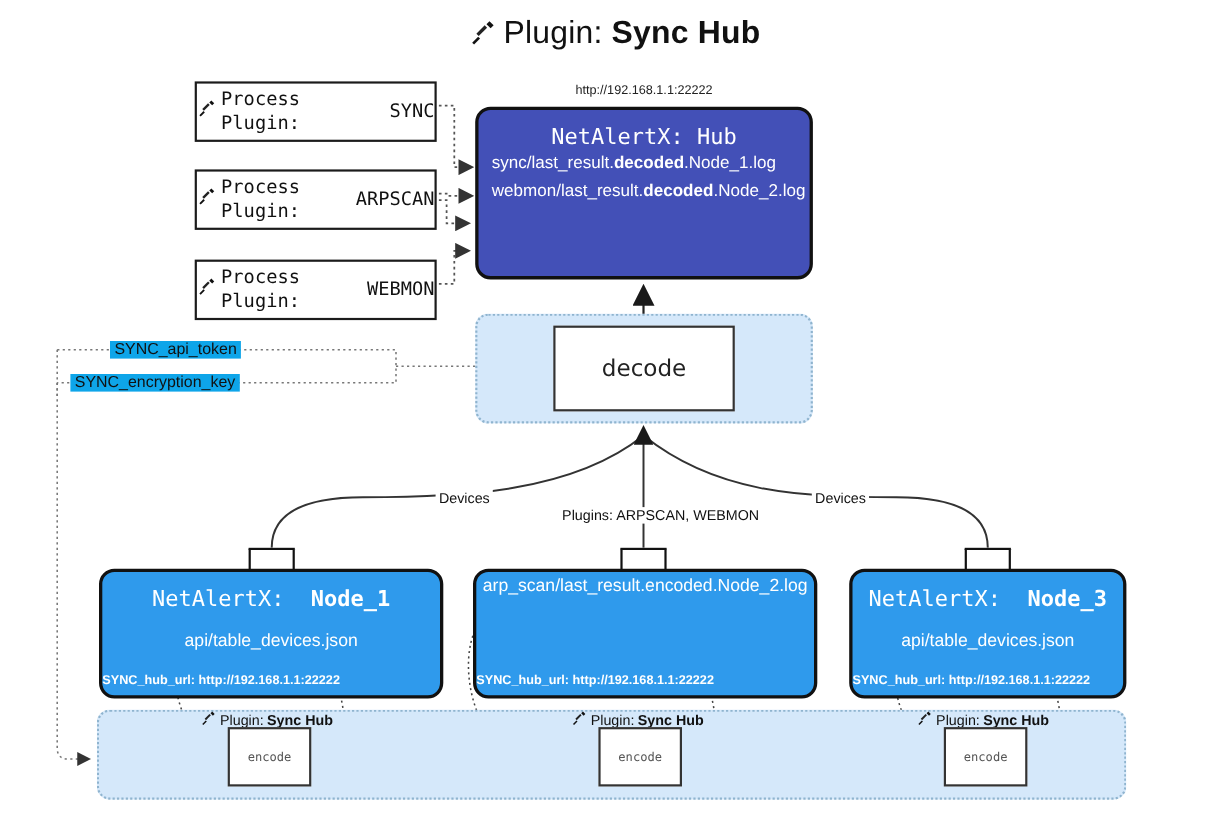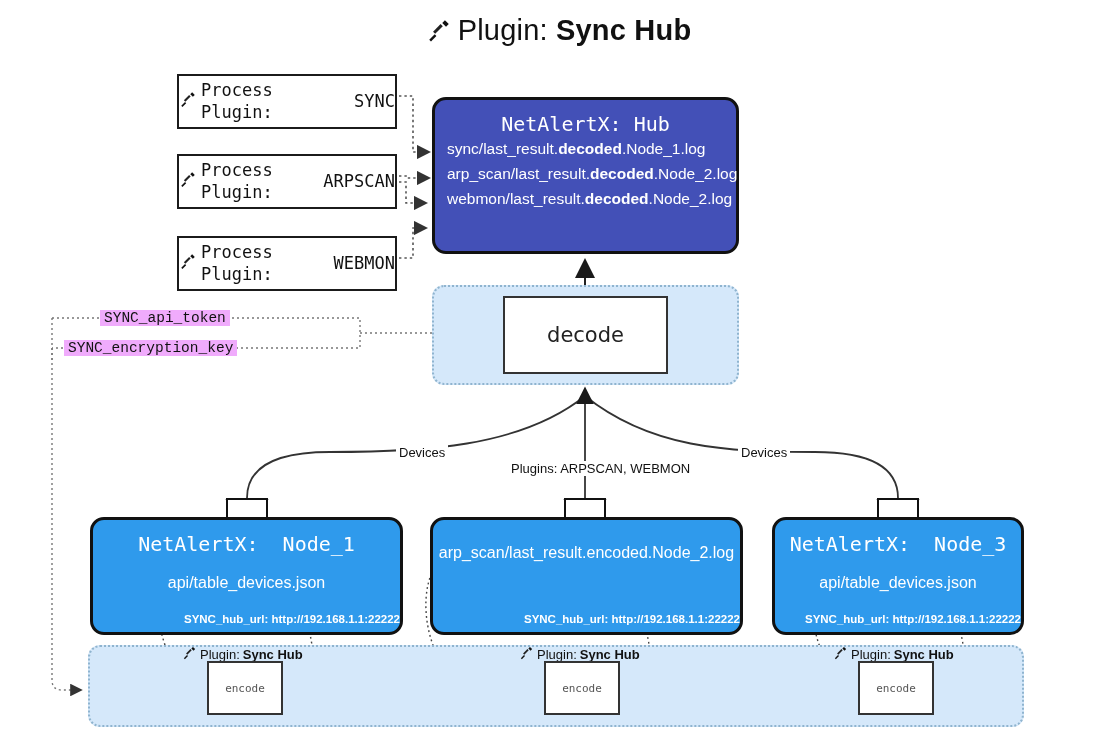--- a/index.html
+++ b/index.html
@@ -35,39 +35,39 @@
   .decband{left:432px;top:285px;width:307px;height:100px;background:#d5e8fa;
            border:2px dotted #8fb4cf;border-radius:12px;}
   .decode{left:503px;top:296px;width:165px;height:78px;background:#fff;border:2.5px solid #333;
           display:flex;align-items:center;justify-content:center;font-size:21px;color:#222;
           font-family:"DejaVu Sans","Liberation Sans",sans-serif;}
 
   
   .node{height:118px;border:3px solid #111;border-radius:14px;background:#2f9aec;color:#fff;}
   .node .ntitle{text-align:center;margin-top:12px;font-family:"DejaVu Sans Mono","Liberation Mono",monospace;
                 font-size:20px;}
-  .node .ntitle b{font-weight:normal;padding-left:12px;}
+  .node .ntitle b{font-weight:bold;padding-left:12px;}
   .node .nline{text-align:center;font-size:16px;line-height:26px;white-space:nowrap;}
-  .node .nfoot{position:absolute;left:0;bottom:7px;width:100%;text-align:right;font-size:11.5px;font-weight:bold;}
+  .node .nfoot{position:absolute;left:0;bottom:7px;width:100%;text-align:left;font-size:11.5px;font-weight:bold;}
 
   
   .botband{left:88px;top:645px;width:936px;height:82px;background:#d5e8fa;
            border:2px dotted #8fb4cf;border-radius:12px;}
   .encode{width:76px;height:54px;background:#fff;border:2.5px solid #333;
           display:flex;align-items:center;justify-content:center;font-size:11px;color:#555;
           font-family:"DejaVu Sans Mono","Liberation Mono",monospace;}
   .enclabel{position:absolute;font-size:13px;color:#111;white-space:nowrap;display:flex;align-items:center;gap:3px;}
   .enclabel b{font-weight:bold;}
 
   
   .env{position:absolute;width:42px;height:31px;background:#fff;border:2px solid #111;box-sizing:border-box;}
 
   
   .flabel{position:absolute;font-size:13px;color:#111;background:#fff;padding:0 3px;white-space:nowrap;}
-  .tokenlabel{position:absolute;font-size:14.5px;color:#111;background:#f0abfc;padding:0 4px;white-space:nowrap;font-family:Liberation Mono, monospace;}
+  .tokenlabel{position:absolute;font-size:14.5px;color:#111;background:#0ea5e9;padding:0 4px;white-space:nowrap;}
 </style>
 </head>
 <body>
 
 <div class="canvas">
 
   <svg class="wires" viewBox="0 0 1117 754">
     <defs>
       <marker id="ah" markerWidth="9" markerHeight="9" refX="7" refY="4.5" orient="auto">
         <path d="M0,0 L9,4.5 L0,9 z" fill="#333"></path>
@@ -153,27 +153,27 @@
             <path d="M3 21l5-5 1.6 1.6L4.6 22.6z" fill="#111"></path>
             <path d="M8.5 15.5l-2-2 7-7 2 2z" fill="#222"></path>
             <path d="M15 5.5l3.5 3.5 2.5-2.5-3.5-3.5z" fill="#111"></path>
           </svg>
       </span>
       <span>Process Plugin:</span>
     </div>
     <div>WEBMON</div>
   </div>
 
+  <div class="huburl">http://192.168.1.1:22222</div>
   <div class="box hub">
     <div class="hubtitle">
       <span>NetAlertX:</span>
       <b>Hub</b>
     </div>
     <div class="line"><span>sync/last_result.</span><b>decoded</b><span>.Node_1.log</span></div>
-    <div class="line"><span>arp_scan/last_result.</span><b>decoded</b><span>.Node_2.log</span></div>
     <div class="line"><span>webmon/last_result.</span><b>decoded</b><span>.Node_2.log</span></div>
   </div>
 
   <div class="box decband"></div>
   <div class="box decode">decode</div>
 
   <div class="tokenlabel" style="left:100px;top:310px;">SYNC_api_token</div>
   <div class="tokenlabel" style="left:64px;top:340px;">SYNC_encryption_key</div>
 
   <div class="flabel" style="left:396px;top:445px;">Devices</div>
@@ -184,21 +184,21 @@
   <div class="box node" style="left:90px;top:517px;width:313px;">
     <div class="ntitle">
       <span>NetAlertX:</span> <b>Node_1</b>
     </div>
     <div class="nline" style="margin-top:14px;">api/table_devices.json</div>
     <div class="nfoot">SYNC_hub_url: http://192.168.1.1:22222</div>
   </div>
 
   <div class="env" style="left:564px;top:498px;"></div>
   <div class="box node" style="left:430px;top:517px;width:313px;">
-    <div class="nline" style="margin-top:20px;">arp_scan/last_result.encoded.Node_2.log</div>
+    <div class="nline" style="margin-top:0;">arp_scan/last_result.encoded.Node_2.log</div>
     <div class="nfoot">SYNC_hub_url: http://192.168.1.1:22222</div>
   </div>
 
   <div class="env" style="left:877px;top:498px;"></div>
   <div class="box node" style="left:772px;top:517px;width:252px;">
     <div class="ntitle">
       <span>NetAlertX:</span> <b>Node_3</b>
     </div>
     <div class="nline" style="margin-top:14px;">api/table_devices.json</div>
     <div class="nfoot">SYNC_hub_url: http://192.168.1.1:22222</div>

